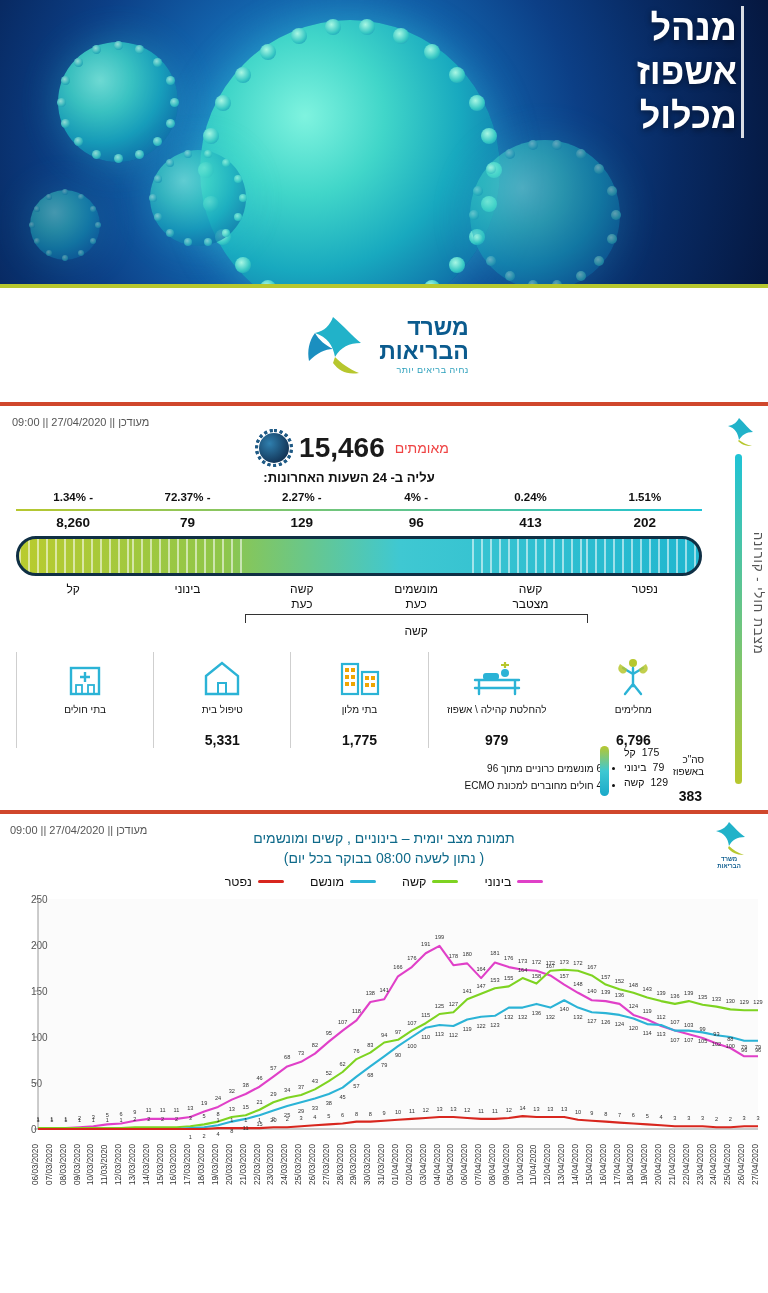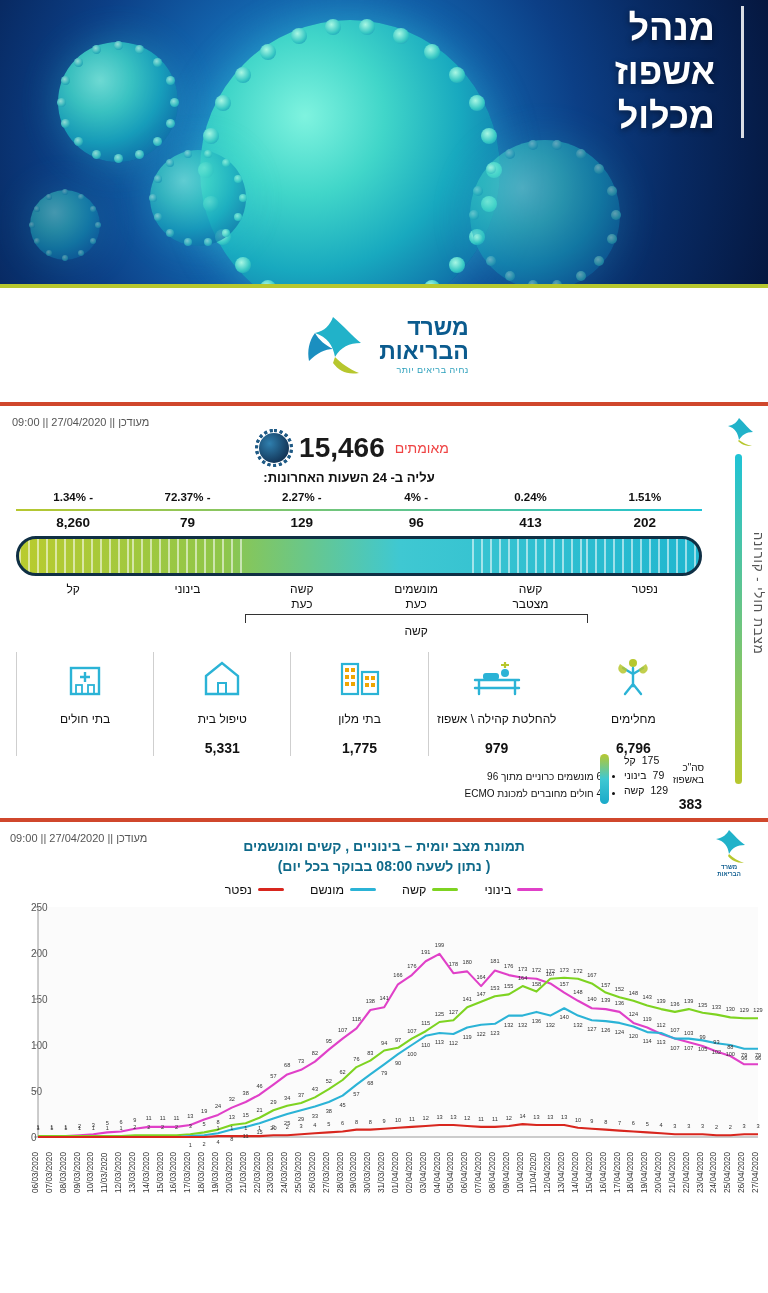--- a/index.html
+++ b/index.html
@@ -44,21 +44,21 @@
   .hero-title {
     position: absolute;
     top: 6px; right: 24px;
     text-align: right;
     color: #ffffff;
     font-size: 36px;
     line-height: 1.22;
     font-weight: bold;
     text-shadow: 0 2px 6px rgba(0,0,0,.45);
     border-right: 3px solid rgba(255,255,255,.85);
-    padding-right: 26px;
+    padding-right: 4px;
   }
   .hero-updated {
     position: absolute;
     top: 206px; right: 24px;
     text-align: right;
     color: #ffffff;
     font-size: 13px;
     line-height: 1.5;
     border-right: 2px solid rgba(255,255,255,.8);
     padding-right: 12px;
@@ -204,21 +204,21 @@
   
   .loc-grid {
     display: grid;
     grid-template-columns: repeat(5, 1fr);
     margin: 14px 66px 0 16px;
     text-align: center;
   }
   .loc-cell { padding: 0 4px; }
   .loc-cell.sep { border-left: 1px solid #cfcfcf; }
   .loc-icon { height: 46px; display: flex; align-items: flex-end; justify-content: center; }
-  .loc-label { font-size: 12px; color: #111; margin-top: 14px; line-height: 1.2; min-height: 28px;}
+  .loc-label { font-size: 10px; color: #111; margin-top: 6px; line-height: 1.2; min-height: 28px;}
   .loc-val { font-size: 14px; font-weight: bold; color: #111; }
 
   .hosp-box {
     position: absolute;
     right: 64px;
     bottom: 66px;
     width: 120px;
     font-size: 10.5px;
     color: #111;
     text-align: right;
@@ -242,21 +242,20 @@
   .bullets ul { margin: 0; padding-right: 16px; }
 
   
   .chart-panel { position: relative; background: #fff; padding: 6px 0 0 0; }
   .chart-title {
     text-align: center;
     font-size: 14px;
     color: #0f6a8a;
     line-height: 1.45;
     margin: 8px 80px 4px 80px;
-    font-weight: bold;
   }
   .chart-updated { position: absolute; left: 10px; top: 10px; font-size: 11px; color: #555; }
   .chart-logo { position: absolute; right: 10px; top: 6px; width: 58px; height: 52px; text-align: center;}
   .chart-logo .ltxt { font-size: 6px; color: #0b5b8e; font-weight: bold; line-height: 1.1; }
 
   .legend {
     display: flex;
     justify-content: center;
     gap: 26px;
     font-size: 12.5px;

